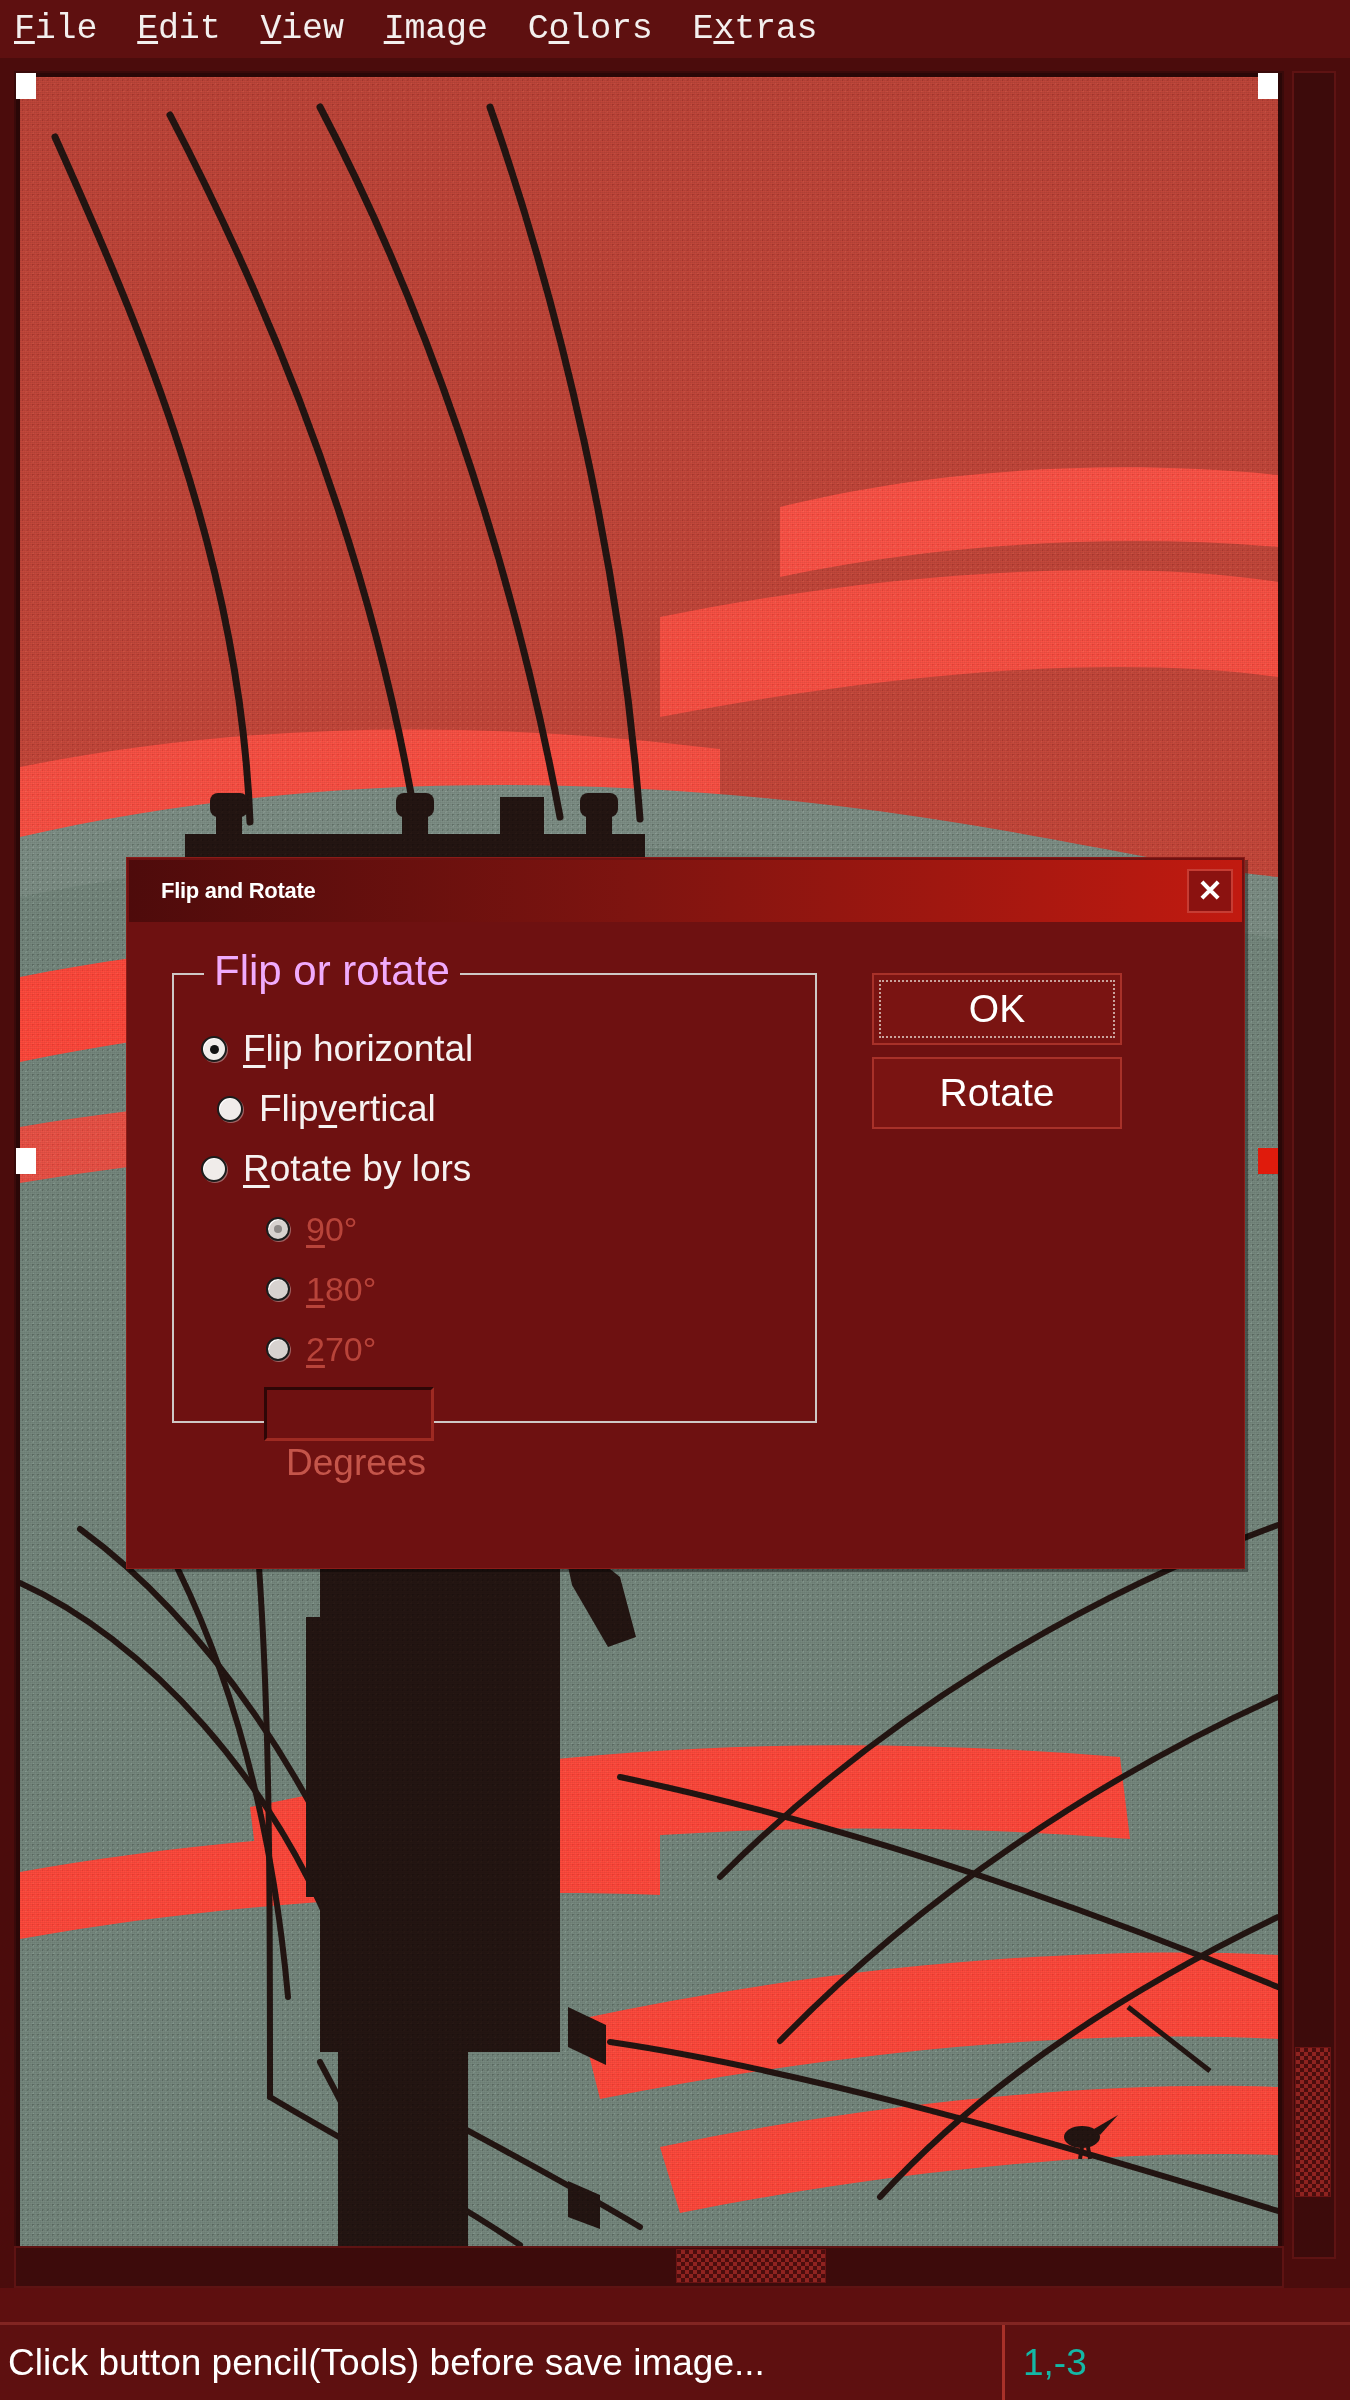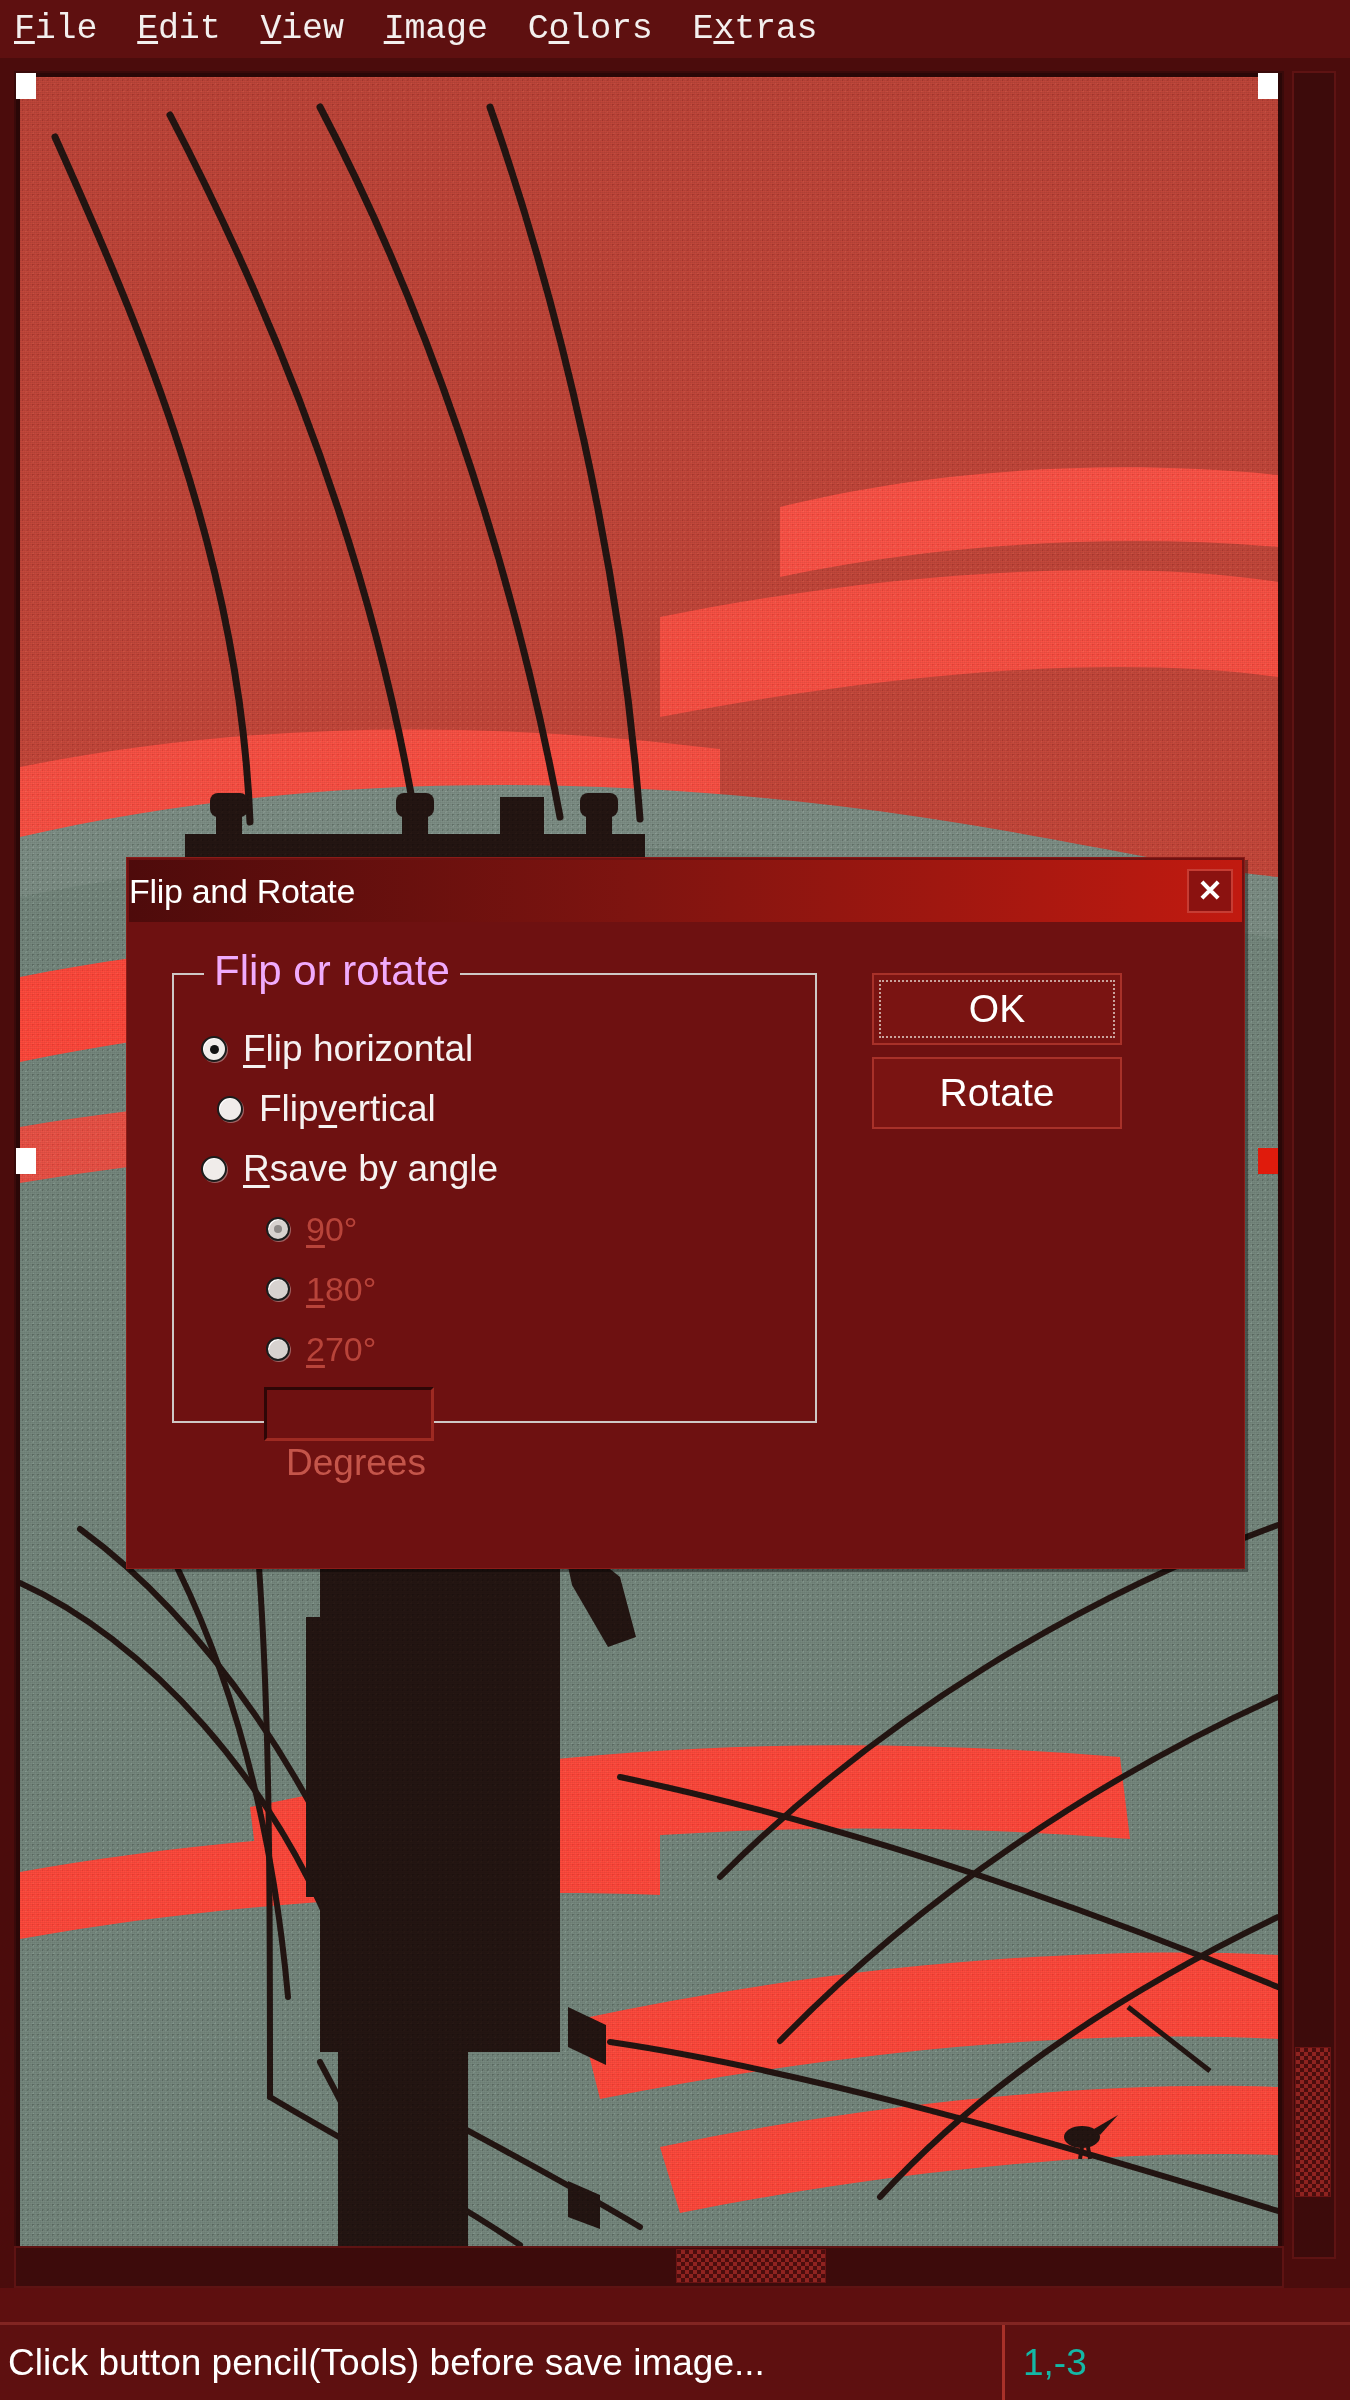--- a/index.html
+++ b/index.html
@@ -100,21 +100,21 @@
     box-sizing:border-box;
     z-index:100;
     box-shadow:3px 3px 0 rgba(0,0,0,.35);
   }
   .titlebar{
     position:absolute;left:2px;top:2px;right:2px;height:62px;
     background:linear-gradient(90deg,#4e0b0b 0%, #7e1410 45%, #c11a10 100%);
     display:flex;align-items:center;
   }
   .title-text{
-    color:#ffffff;font-size:34px;font-weight:normal;margin-left:0;
+    color:#ffffff;font-size:22px;font-weight:bold;margin-left:32px;
     letter-spacing:-0.3px;white-space:nowrap;
   }
   .close-btn{
     position:absolute;right:9px;top:9px;width:46px;height:44px;
     background:#8b1210;border:2px solid #c63c33;
     box-sizing:border-box;
     display:flex;align-items:center;justify-content:center;
     color:#fff;font-size:30px;font-weight:bold;line-height:1;
     cursor:pointer;
   }
@@ -361,21 +361,21 @@
         <span class="radio"></span>
         <span>Flip </span>
           <span class="mn-u">v</span>
           <span>ertical</span>
       </div>
 
       <div class="radio-row" style="left:27px;top:172px;">
         <span class="radio"></span>
         <span></span>
           <span class="mn-u">R</span>
-          <span>save by angle</span>
+          <span>otate by lors</span>
       </div>
 
       <div class="radio-row sub disabled" style="left:92px;top:232px;">
         <span class="radio small">
             <span class="dot"></span>
           </span>
         <span></span>
           <span class="mn-u">9</span>
           <span>0°</span>
       </div>

